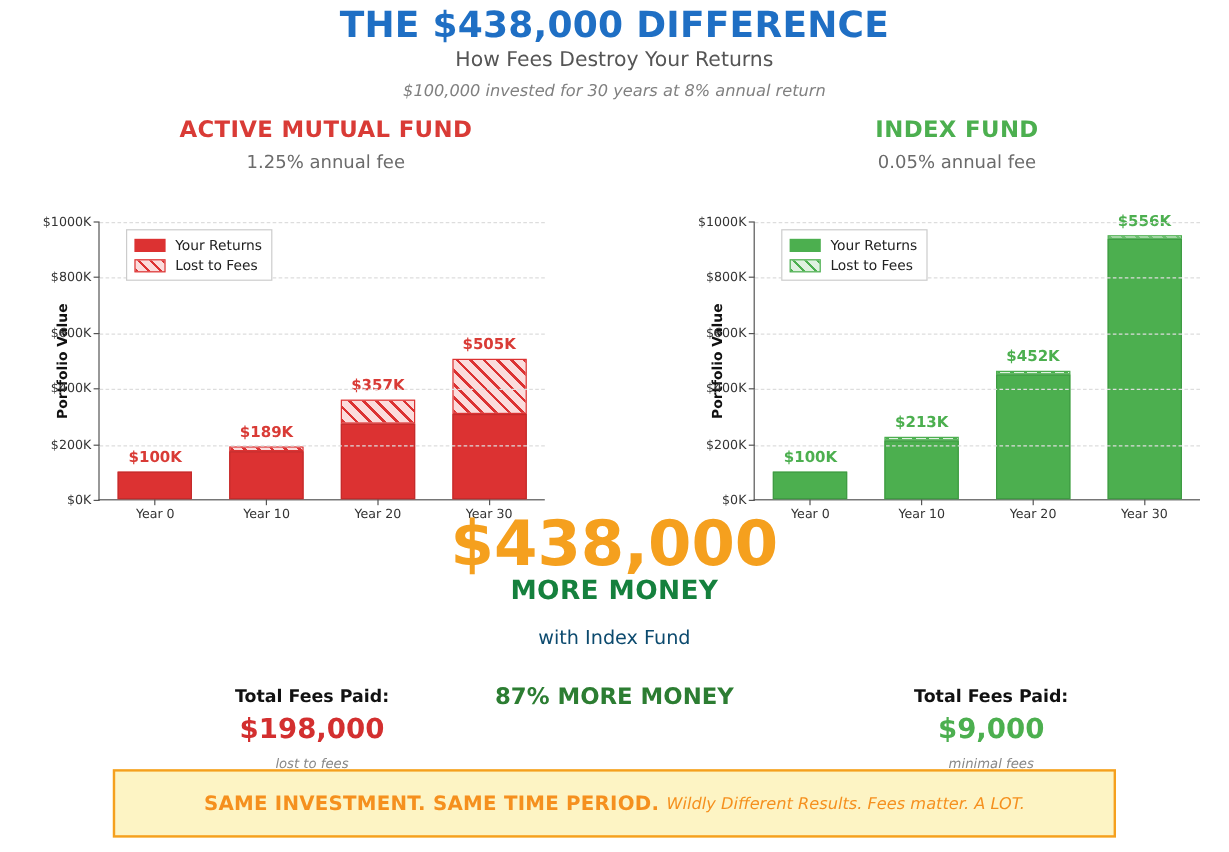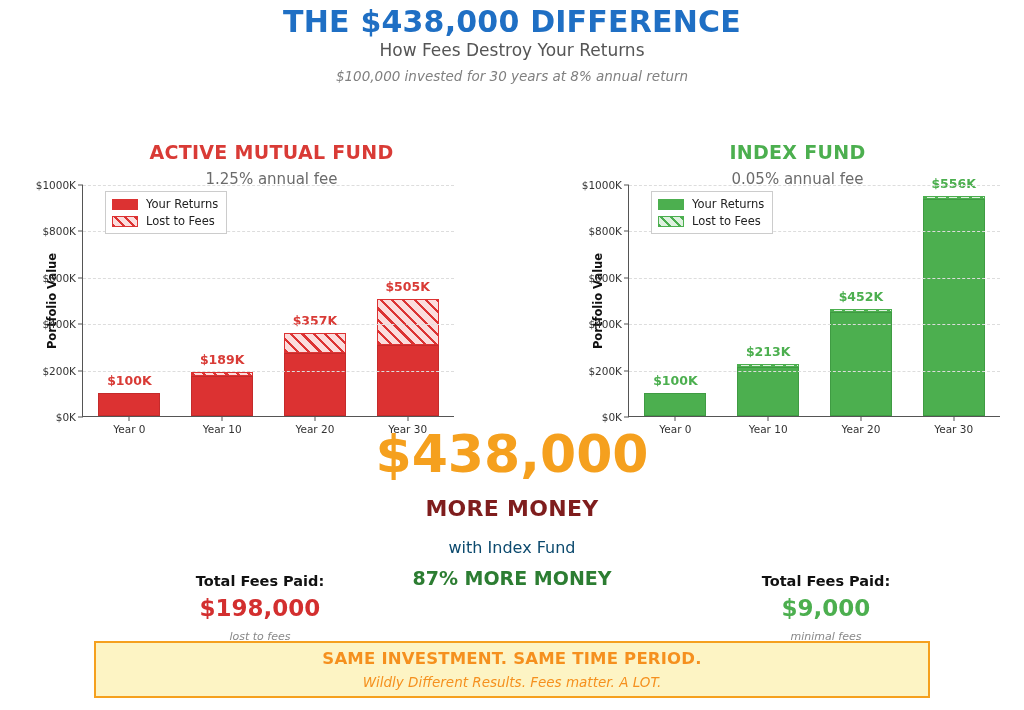--- a/index.html
+++ b/index.html
@@ -16,21 +16,21 @@
     font-size:30px;font-weight:bold;color:#1F6FC4;letter-spacing:.2px;
     margin-top:6px;line-height:1.05;
   }
   .hdr-sub{font-size:17px;color:#555555;margin-top:2px;}
   .hdr-note{font-size:13.5px;color:#808080;font-style:italic;margin-top:8px;}
 
   
   .panel-hdr{position:absolute;text-align:center;width:455px;}
   .panel-hdr.left{left:44px;top:97px;}
   .panel-hdr.right{left:570px;top:97px;}
-  .panel-title{font-size:19px;font-weight:bold;letter-spacing:.3px;margin-top:44px;}
+  .panel-title{font-size:19px;font-weight:bold;letter-spacing:.3px;}
   .panel-title.red{color:#D93B36;}
   .panel-title.green{color:#4CAF4F;}
   .panel-fee{font-size:15px;color:#6b6b6b;margin-top:7px;}
 
   
   .chart{position:absolute;top:176px;width:470px;height:250px;}
   .chart.left{left:0px;}
   .chart.right{left:546px;}
 
   .ylabel{
@@ -94,39 +94,39 @@
   .swatch.red-hatch{border:1.4px solid #DC3232;background-color:#FBDCDC;
     background-image:repeating-linear-gradient(45deg,#DC3232 0 2px,rgba(0,0,0,0) 2px 7px);}
   .swatch.green-solid{background:#4CAF4F;}
   .swatch.green-hatch{border:1.4px solid #4CAF4F;background-color:#DFF1E0;
     background-image:repeating-linear-gradient(45deg,#4CAF4F 0 2px,rgba(0,0,0,0) 2px 7px);}
   .legtext{font-size:11.5px;color:#222;white-space:nowrap;}
 
   
   .callout{position:absolute;left:0;top:428px;width:1024px;text-align:center;}
   .callout-amount{font-size:52px;font-weight:bold;color:#F5A01E;line-height:1.0;}
-  .callout-more{font-size:22px;font-weight:bold;color:#7f1d1d;margin-top:16px;letter-spacing:.3px;}
+  .callout-more{font-size:22px;font-weight:bold;color:#15803d;margin-top:0;letter-spacing:.3px;}
   .callout-with{font-size:16px;color:#0c4a6e;margin-top:17px;}
-  .callout-pct{font-size:19px;font-weight:bold;color:#2C7D32;margin-top:10px;}
+  .callout-pct{font-size:19px;font-weight:bold;color:#2C7D32;margin-top:29px;}
 
   
   .feestat{position:absolute;top:573px;width:340px;text-align:center;}
   .feestat.left{left:90px;}
   .feestat.right{left:656px;}
   .fee-lbl{font-size:14.5px;font-weight:bold;color:#111;}
   .fee-amt{font-size:23px;font-weight:bold;margin-top:6px;}
   .fee-amt.red{color:#D32F2F;}
   .fee-amt.green{color:#4CAF4F;}
   .fee-note{font-size:11px;color:#888;font-style:italic;margin-top:9px;}
 
   
   .banner{
     position:absolute;left:94px;top:641px;width:836px;height:57px;
     background:#FDF4C4;border:2.5px solid #F5A01E;box-sizing:border-box;
-    display:flex;flex-direction:column;align-items:center;justify-content:center;gap:6px;
+    display:flex;flex-direction:row;align-items:center;justify-content:center;gap:6px;
   }
   .banner-l1{font-size:16.5px;font-weight:bold;color:#F5901E;letter-spacing:.2px;}
   .banner-l2{font-size:13.5px;font-weight:normal;font-style:italic;color:#F5901E;}
 </style>
 </head>
 <body>
 
 <div class="wrap">
 
   <div class="hdr">

